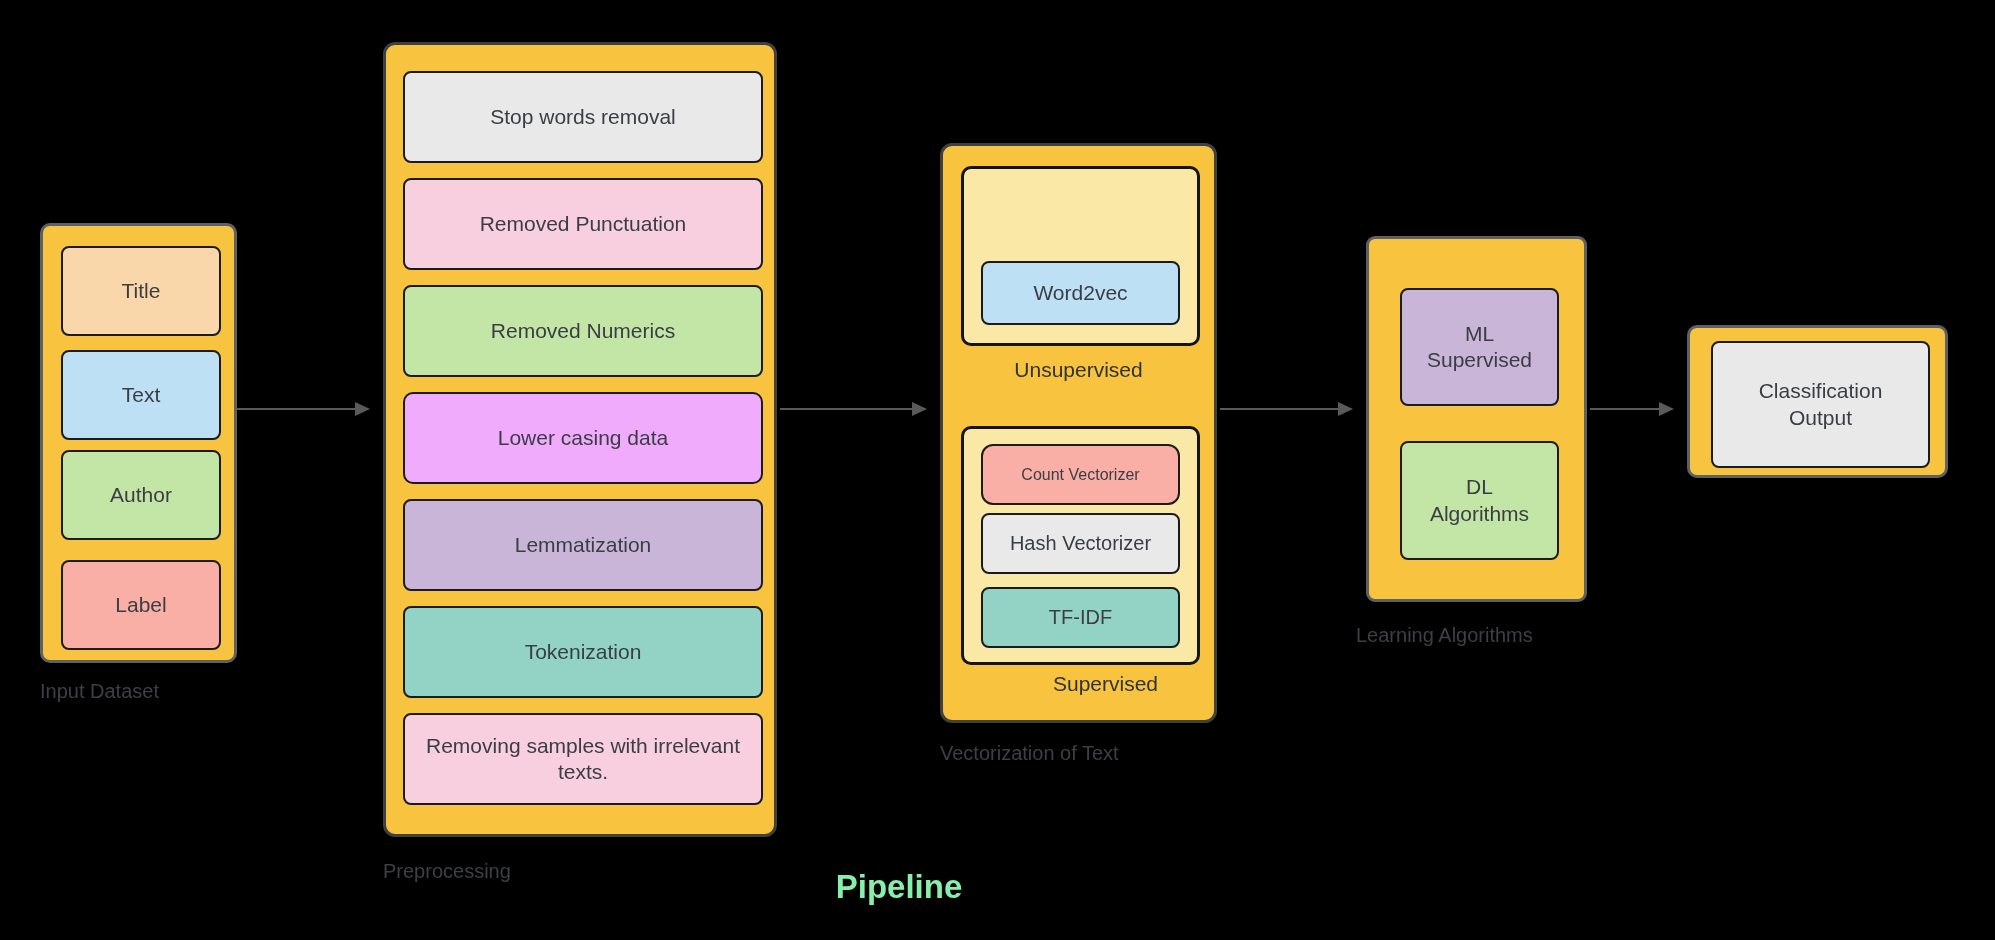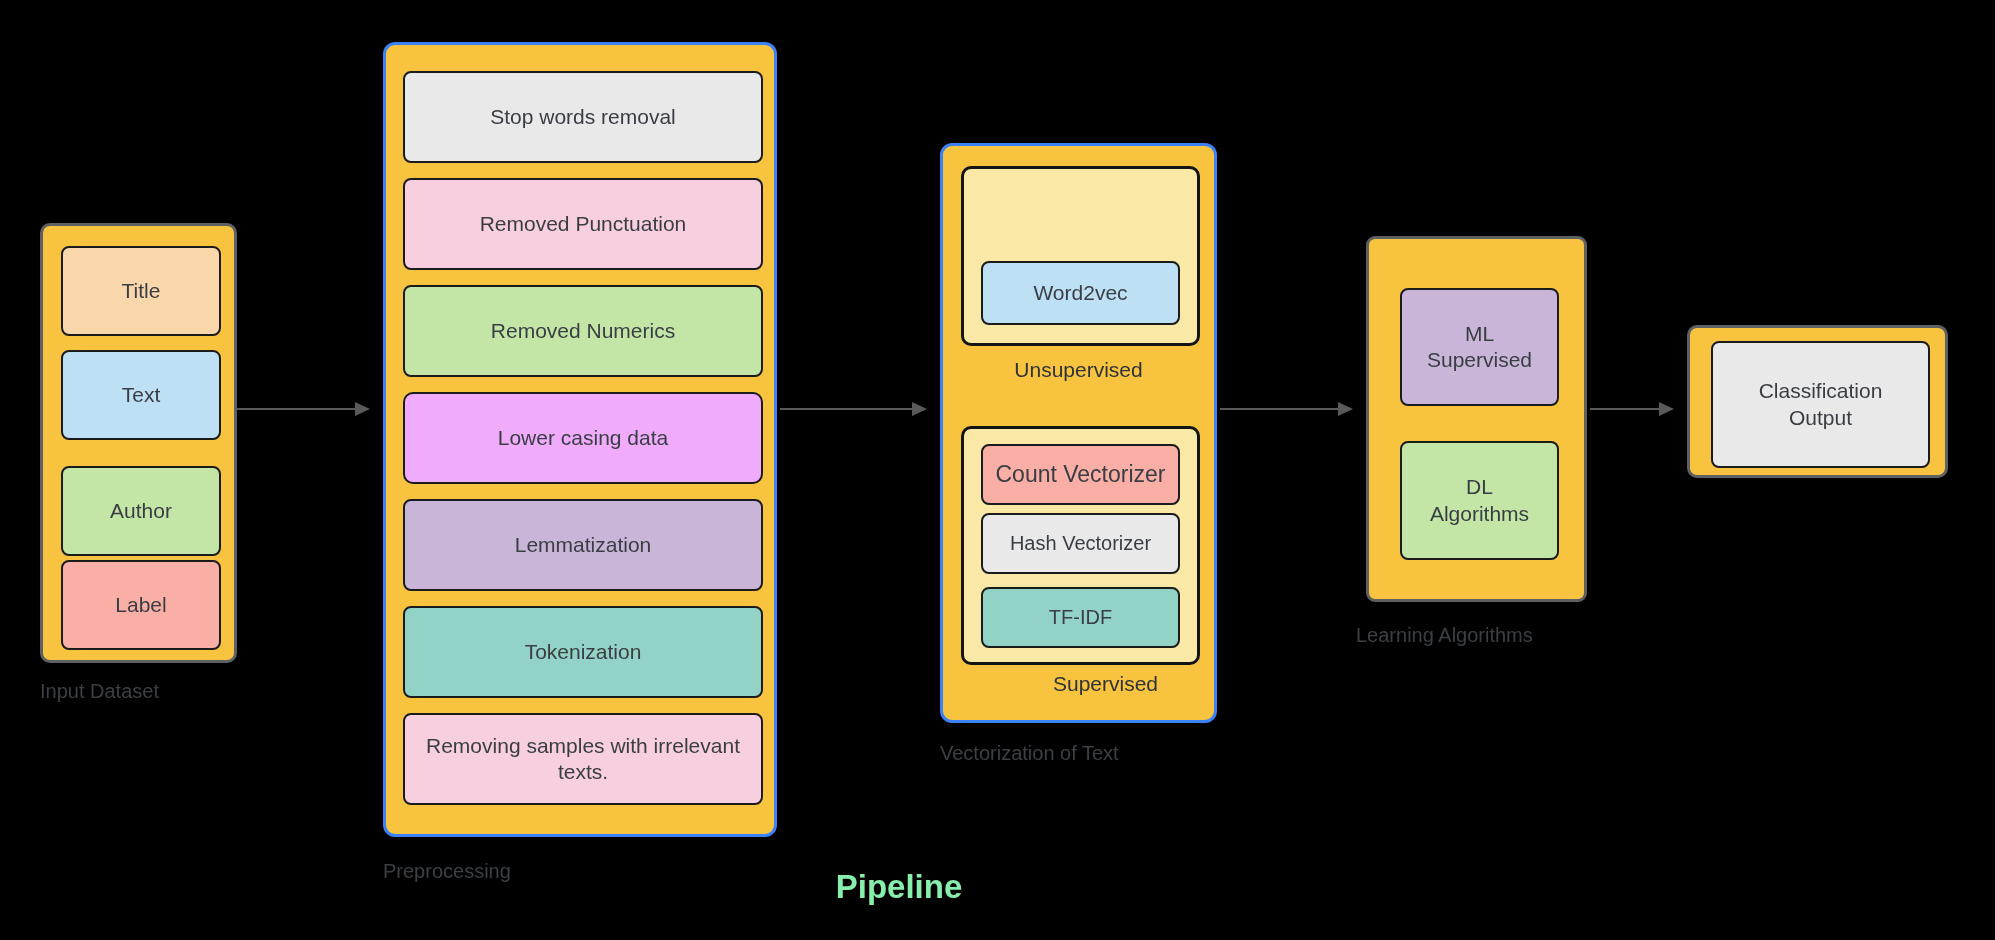--- a/index.html
+++ b/index.html
@@ -1,19 +1,19 @@
 <!DOCTYPE html>
 <html><head>
 <meta charset="utf-8">
 <style>
   html,body{margin:0;padding:0;background:#000;}
   body{font-family:"Liberation Sans","DejaVu Sans",sans-serif;}
   #canvas{position:relative;width:1995px;height:940px;background:#000;overflow:hidden;}
 
-  .container{position:absolute;box-sizing:border-box;border-radius:12px;border:3px solid #3b82f6;}
+  .container{position:absolute;box-sizing:border-box;border-radius:12px;border:3px solid #404040;}
   .container.gray-border{border-color:#5E6164;}
 
   .shape{position:absolute;box-sizing:border-box;border:2px solid #1B1B1B;border-radius:8px;
          display:flex;align-items:center;justify-content:center;text-align:center;
          font-size:21px;color:#3A3E44;line-height:1.25;padding:4px 10px;}
   .shape span{white-space:pre-line;}
 
   .subgroup{position:absolute;box-sizing:border-box;border:3px solid #141414;border-radius:10px;}
 
   .glabel{position:absolute;text-align:left;font-size:20px;color:#3C4044;}
@@ -29,21 +29,21 @@
 
 <div id="canvas">
 
   <div class="container gray-border" style="left: 40px; top: 223px; width: 197px; height: 440px; border-radius: 10px; background: rgb(248, 196, 64); padding-left: 9px;">
     <div class="shape" style="left: 18px; top: 20px; width: 160px; height: 90px; background: rgb(250, 214, 171);">
       <span>Title</span>
     </div>
     <div class="shape" style="left: 18px; top: 124px; width: 160px; height: 90px; background: rgb(189, 224, 245);">
       <span>Text</span>
     </div>
-    <div class="shape" style="left: 18px; top: 240px; width: 160px; height: 90px; background: rgb(195, 230, 166);">
+    <div class="shape" style="left: 18px; top: 224px; width: 160px; height: 90px; background: rgb(195, 230, 166);">
       <span>Author</span>
     </div>
     <div class="shape" style="left: 18px; top: 334px; width: 160px; height: 90px; background: rgb(249, 174, 166);">
       <span>Label</span>
     </div>
   </div>
   <div class="glabel" style="left:40px;top:680px;width:197px;">Input Dataset</div>
 
   <div class="arrow" style="left:237px;top:408px;width:131px;"></div>
 
@@ -76,21 +76,21 @@
 
   <div class="container" style="left: 940px; top: 143px; width: 277px; height: 580px; background: rgb(248, 196, 64);">
     <div class="subgroup" style="left: 18px; top: 20px; width: 239px; height: 180px; background: rgb(250, 233, 166);">
       <div class="shape" style="left: 17px; top: 92px; width: 199px; height: 64px; background: rgb(189, 224, 245);">
         <span>Word2vec</span>
       </div>
     </div>
     <div class="sublabel" style="left:0;top:212px;width:271px;">Unsupervised</div>
 
     <div class="subgroup" style="left: 18px; top: 280px; width: 239px; height: 239px; background: rgb(250, 233, 166);">
-      <div class="shape" style="left: 17px; top: 15px; width: 199px; height: 61px; font-size: 23px; background: rgb(249, 174, 166);">
+      <div class="shape" style="left: 17px; top: 15px; width: 199px; height: 61px; font-size: 16px; background: rgb(249, 174, 166); border-radius: 12px;">
         <span>Count Vectorizer</span>
       </div>
       <div class="shape" style="left: 17px; top: 84px; width: 199px; height: 61px; font-size: 20px; background: rgb(233, 233, 233);">
         <span>Hash Vectorizer</span>
       </div>
       <div class="shape" style="left: 17px; top: 158px; width: 199px; height: 61px; font-size: 20px; background: rgb(147, 211, 197);">
         <span>TF-IDF</span>
       </div>
     </div>
     <div class="sublabel" style="left:0;top:526px;width:271px;padding-left:27px;">Supervised</div>

